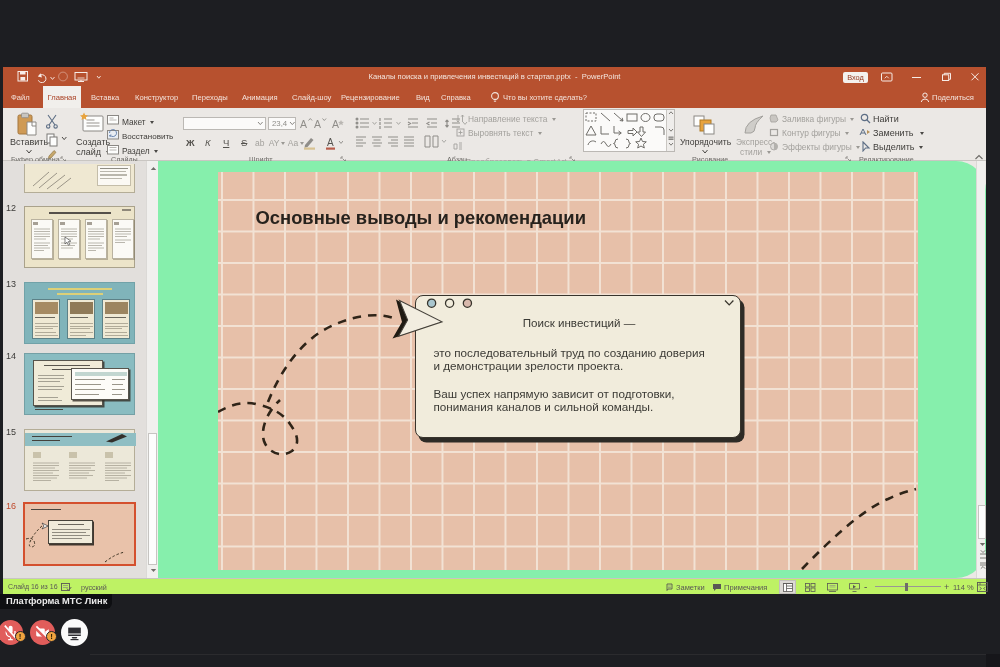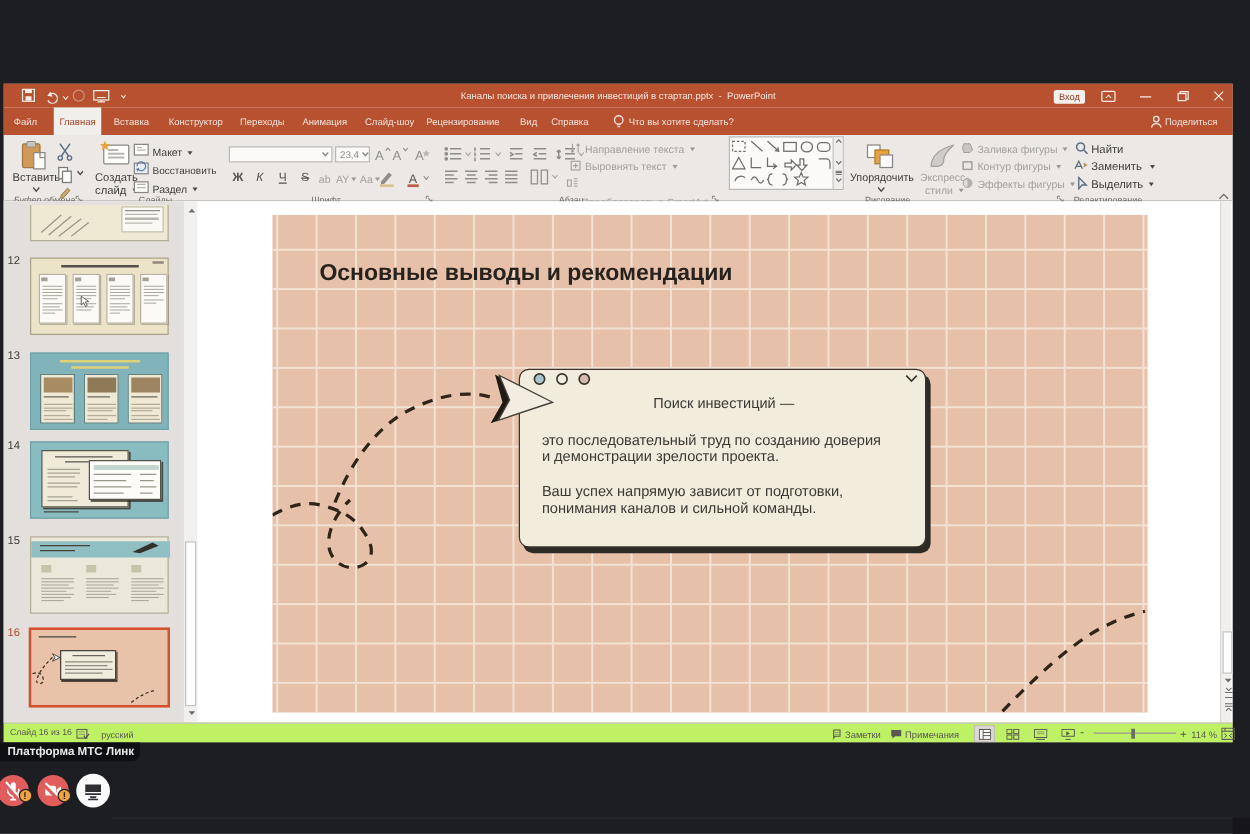--- a/index.html
+++ b/index.html
@@ -93,21 +93,21 @@
       <circle cx="3.2" cy="13.4" r="1.7"></circle>
         <circle cx="10.6" cy="13.4" r="1.7"></circle>
     </g>
     <g stroke="#7b7976" stroke-width="1" fill="#fdfdfc">
       <rect x="2" y="21" width="7" height="9"></rect>
       <rect x="5" y="24" width="7" height="9"></rect>
     </g>
     <path d="M17,24 l2.2,2.6 l2.2,-2.6" fill="none" stroke="#4a4845" stroke-width="1"></path>
     <path d="M4,43 l5,-5.5 2,1.8 -5,5.7 -2.6,0.6 z" fill="#c7a76a" stroke="#8f784a" stroke-width="0.7"></path>
   </svg>
-  <div class="lbl a" style="left:8px;top:47px;font-style:italic;">Буфер обмена</div>
+  <div class="lbl a" style="left:8px;top:47px;">Буфер обмена</div>
   <svg class="a" style="left:57px;top:47.5px;" width="7" height="7" viewBox="0 0 7 7">
       <path d="M1,1 h2 M1,1 v2 M2.5,2.5 l3,3 M5.5,3.5 v2 h-2" fill="none" stroke="#86847f" stroke-width="0.9"></path>
     </svg>
 
   <svg class="a" style="left:76px;top:4px;" width="26" height="26" viewBox="0 0 26 26">
     <rect x="4" y="4" width="20" height="15" rx="1" fill="#fdfdfc" stroke="#8b8884" stroke-width="1"></rect>
     <path d="M7.5,8 h8 M7.5,11 h13 M7.5,14 h13" stroke="#b9b6b2" stroke-width="1.6"></path>
     <path d="M5,0.5 l1.2,2.6 2.8,0.3 -2.1,1.9 0.6,2.8 -2.5,-1.5 -2.5,1.5 0.6,-2.8 -2.1,-1.9 2.8,-0.3 z" fill="#e8a33d"></path>
   </svg>
   <div class="g a" style="left:73px;top:29px;width:32px;text-align:center;font-size:9px;">Создать</div>
@@ -275,21 +275,21 @@
   <svg class="a" style="left:857px;top:33px;" width="11" height="11" viewBox="0 0 11 11">
     <path d="M3,1 l6,6 -3.4,0 -2.6,3 z" fill="none" stroke="#5d6e85" stroke-width="1.1"></path>
   </svg>
   <div class="g a" style="left:870px;top:33.5px;font-size:9px;">Выделить <i class="trid"></i></div>
   <div class="lbl a" style="left:856px;top:47px;">Редактирование</div>
   <svg class="a" style="left:971px;top:46px;" width="10" height="7" viewBox="0 0 10 7">
       <path d="M1.5,5 l3.5,-3.5 3.5,3.5" fill="none" stroke="#6d6b67" stroke-width="1.1"></path>
     </svg>
 </div>
 
-<div class="a" id="mainarea" style="left:3px;top:161px;width:983px;height:417px;background:#ffffff;">
+<div class="a" id="mainarea" style="left:3px;top:161px;width:983px;height:417px;background:#86efac;border-radius:30px;">
 
   <div class="a" style="left:0;top:0;width:143px;height:417px;background:#e2dfdc;"></div>
 
   <div class="a" style="left:3px;top:42px;color:#3c3b38;font-size:9px;">12</div>
   <div class="a" style="left:3px;top:118px;color:#3c3b38;font-size:9px;">13</div>
   <div class="a" style="left:3px;top:190px;color:#3c3b38;font-size:9px;">14</div>
   <div class="a" style="left:3px;top:266px;color:#3c3b38;font-size:9px;">15</div>
   <div class="a" style="left:3px;top:340px;color:#c04a2c;font-size:9px;">16</div>
 
   <div class="a" style="left:21px;top:3px;width:111px;height:29px;background:#efe8d2;border:1px solid #b4ad97;border-top:none;">

